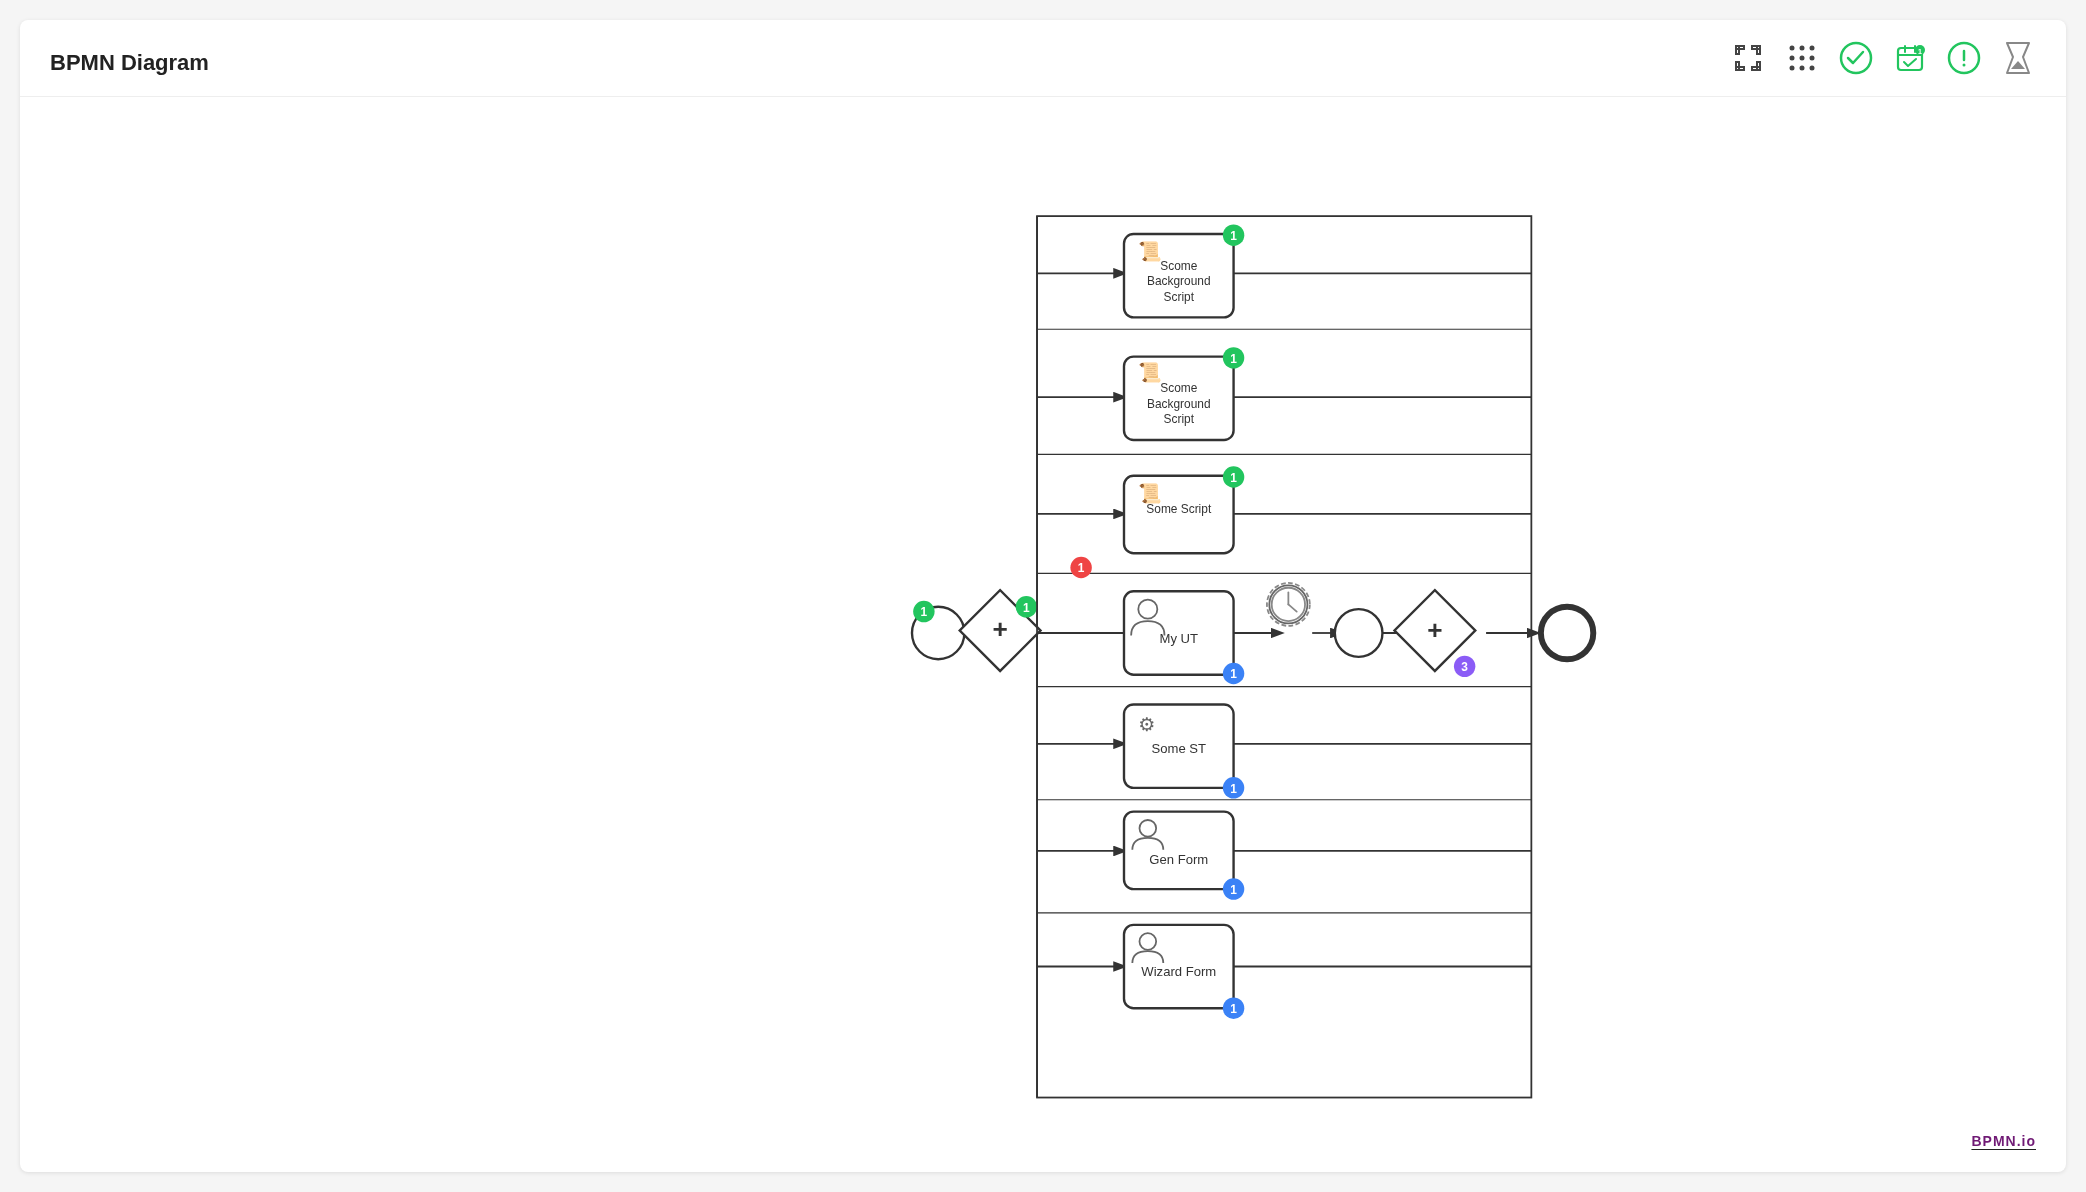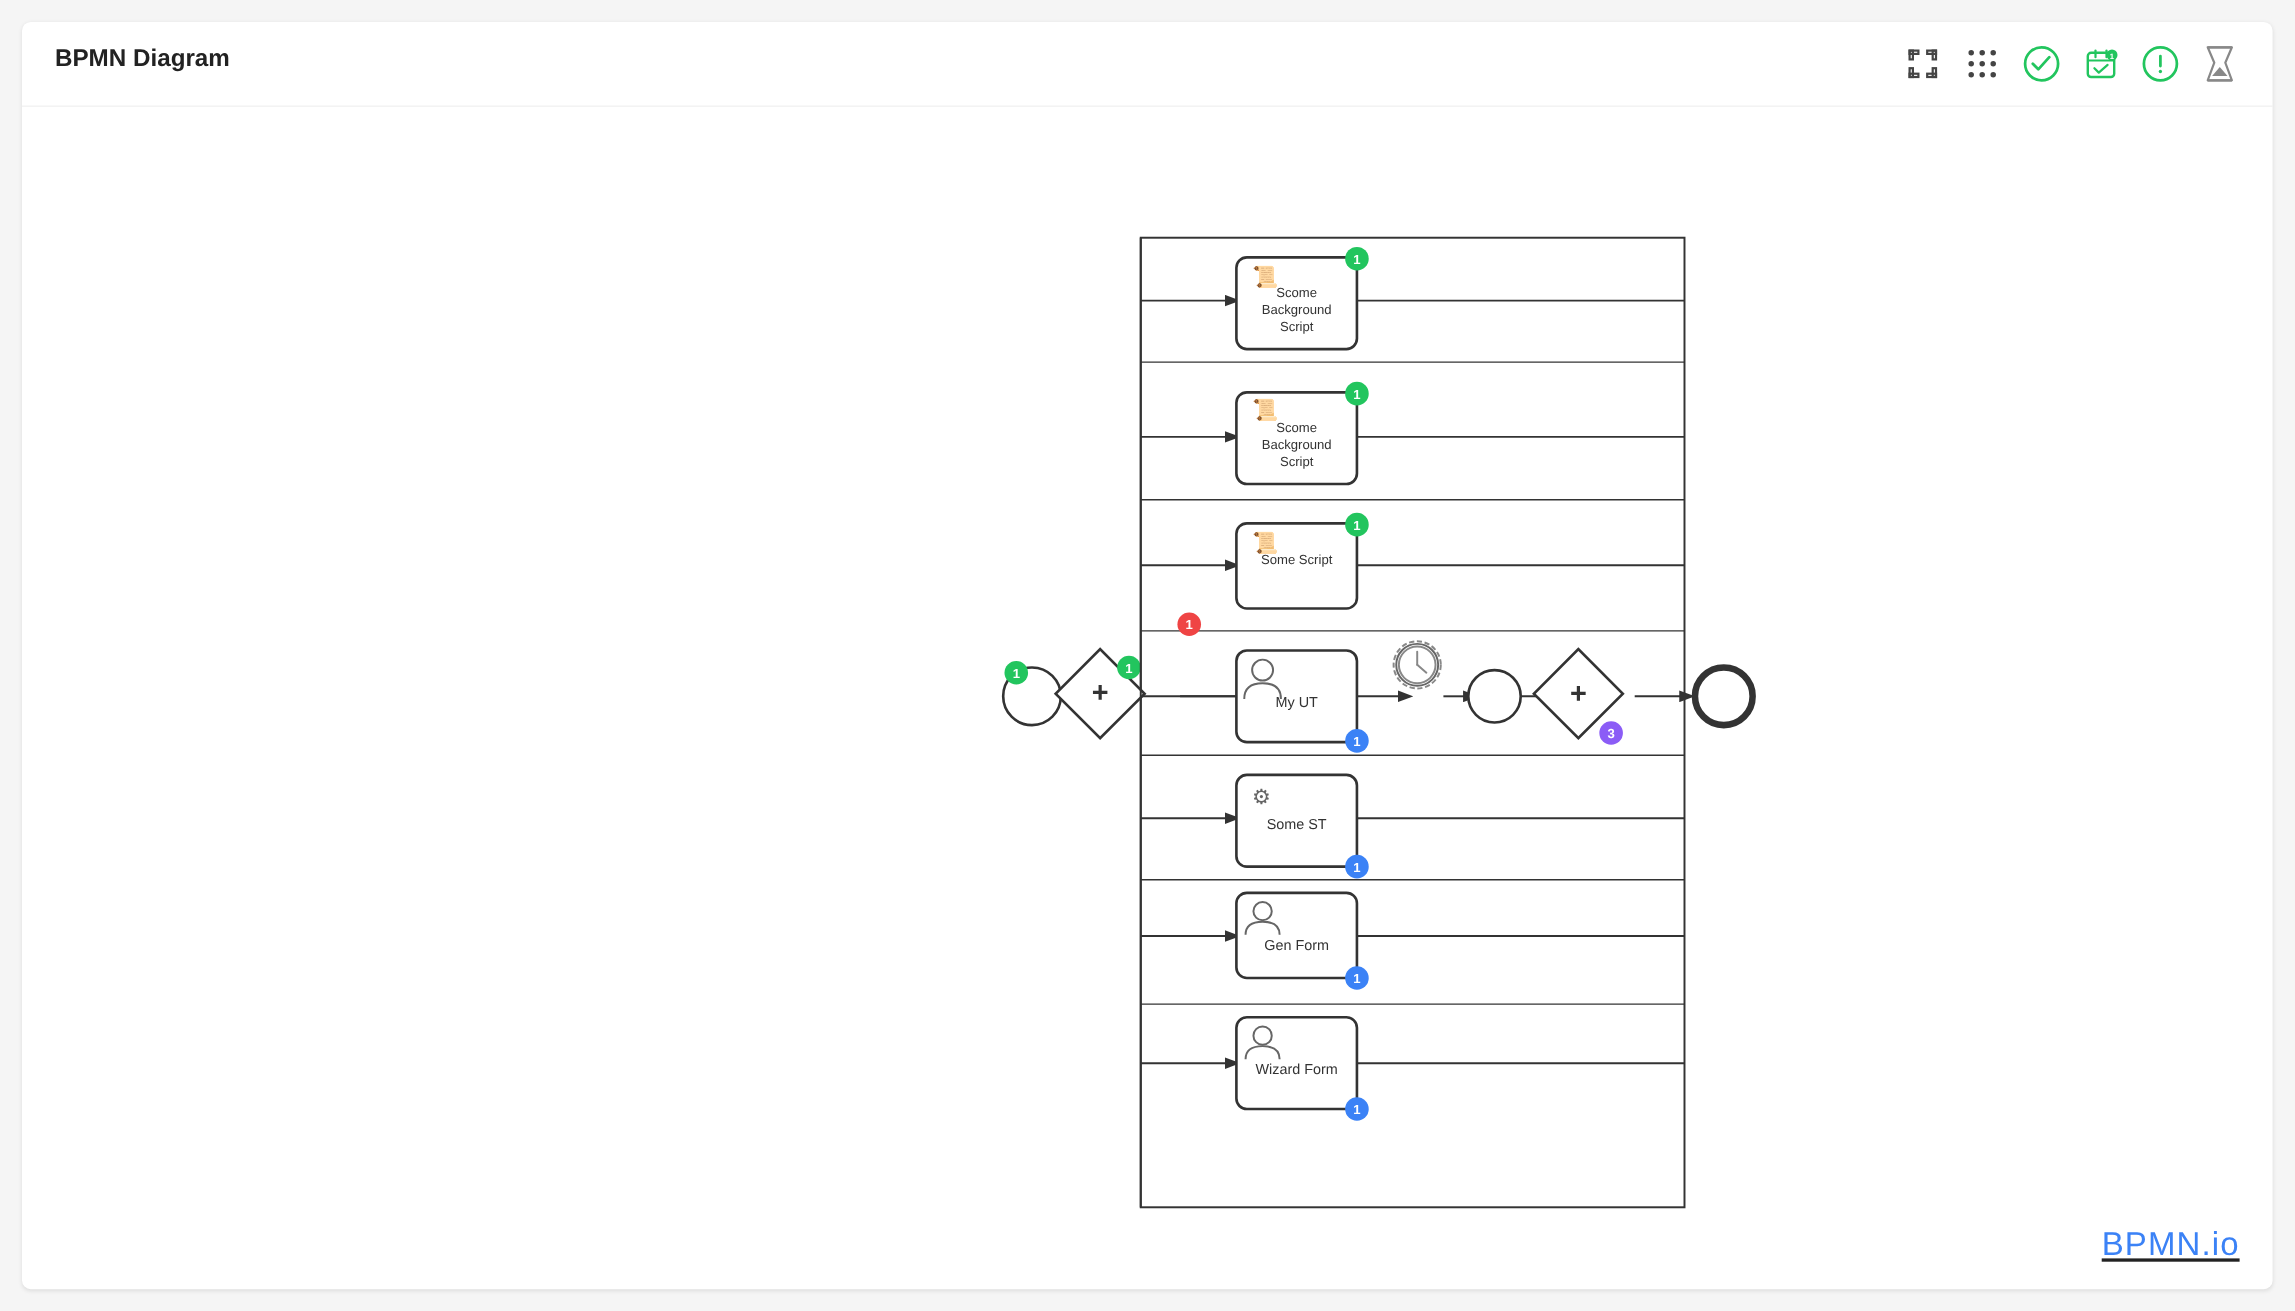--- a/index.html
+++ b/index.html
@@ -14,21 +14,21 @@
       background: white;
       margin: 20px;
       border-radius: 8px;
       width: calc(100% - 40px);
       height: calc(100% - 40px);
       position: relative;
       box-shadow: 0 1px 4px rgba(0,0,0,0.1);
     }
     .header {
       display: flex;
-      align-items: flex-start;
+      align-items: flex-end;
       justify-content: space-between;
       padding: 20px 30px;
       border-bottom: 1px solid #eee;
     }
     .header-title {
       font-size: 22px;
       font-weight: 600;
       color: #222;
     }
     .header-icons {
@@ -53,23 +53,23 @@
     .bpmn-canvas {
       position: absolute;
       top: 0; left: 0;
       width: 100%;
       height: 100%;
     }
     .bpmn-io-logo {
       position: absolute;
       bottom: 20px;
       right: 30px;
-      font-size: 30px;
-      font-weight: 400;
-      color: #3b82f6;
+      font-size: 14px;
+      font-weight: 700;
+      color: #701a75;
       letter-spacing: 1px;
       text-decoration: underline;
       text-decoration-color: #222;
       text-underline-offset: 3px;
     }
   </style>
 </head>
 <body>
 
 <div class="main-container">

